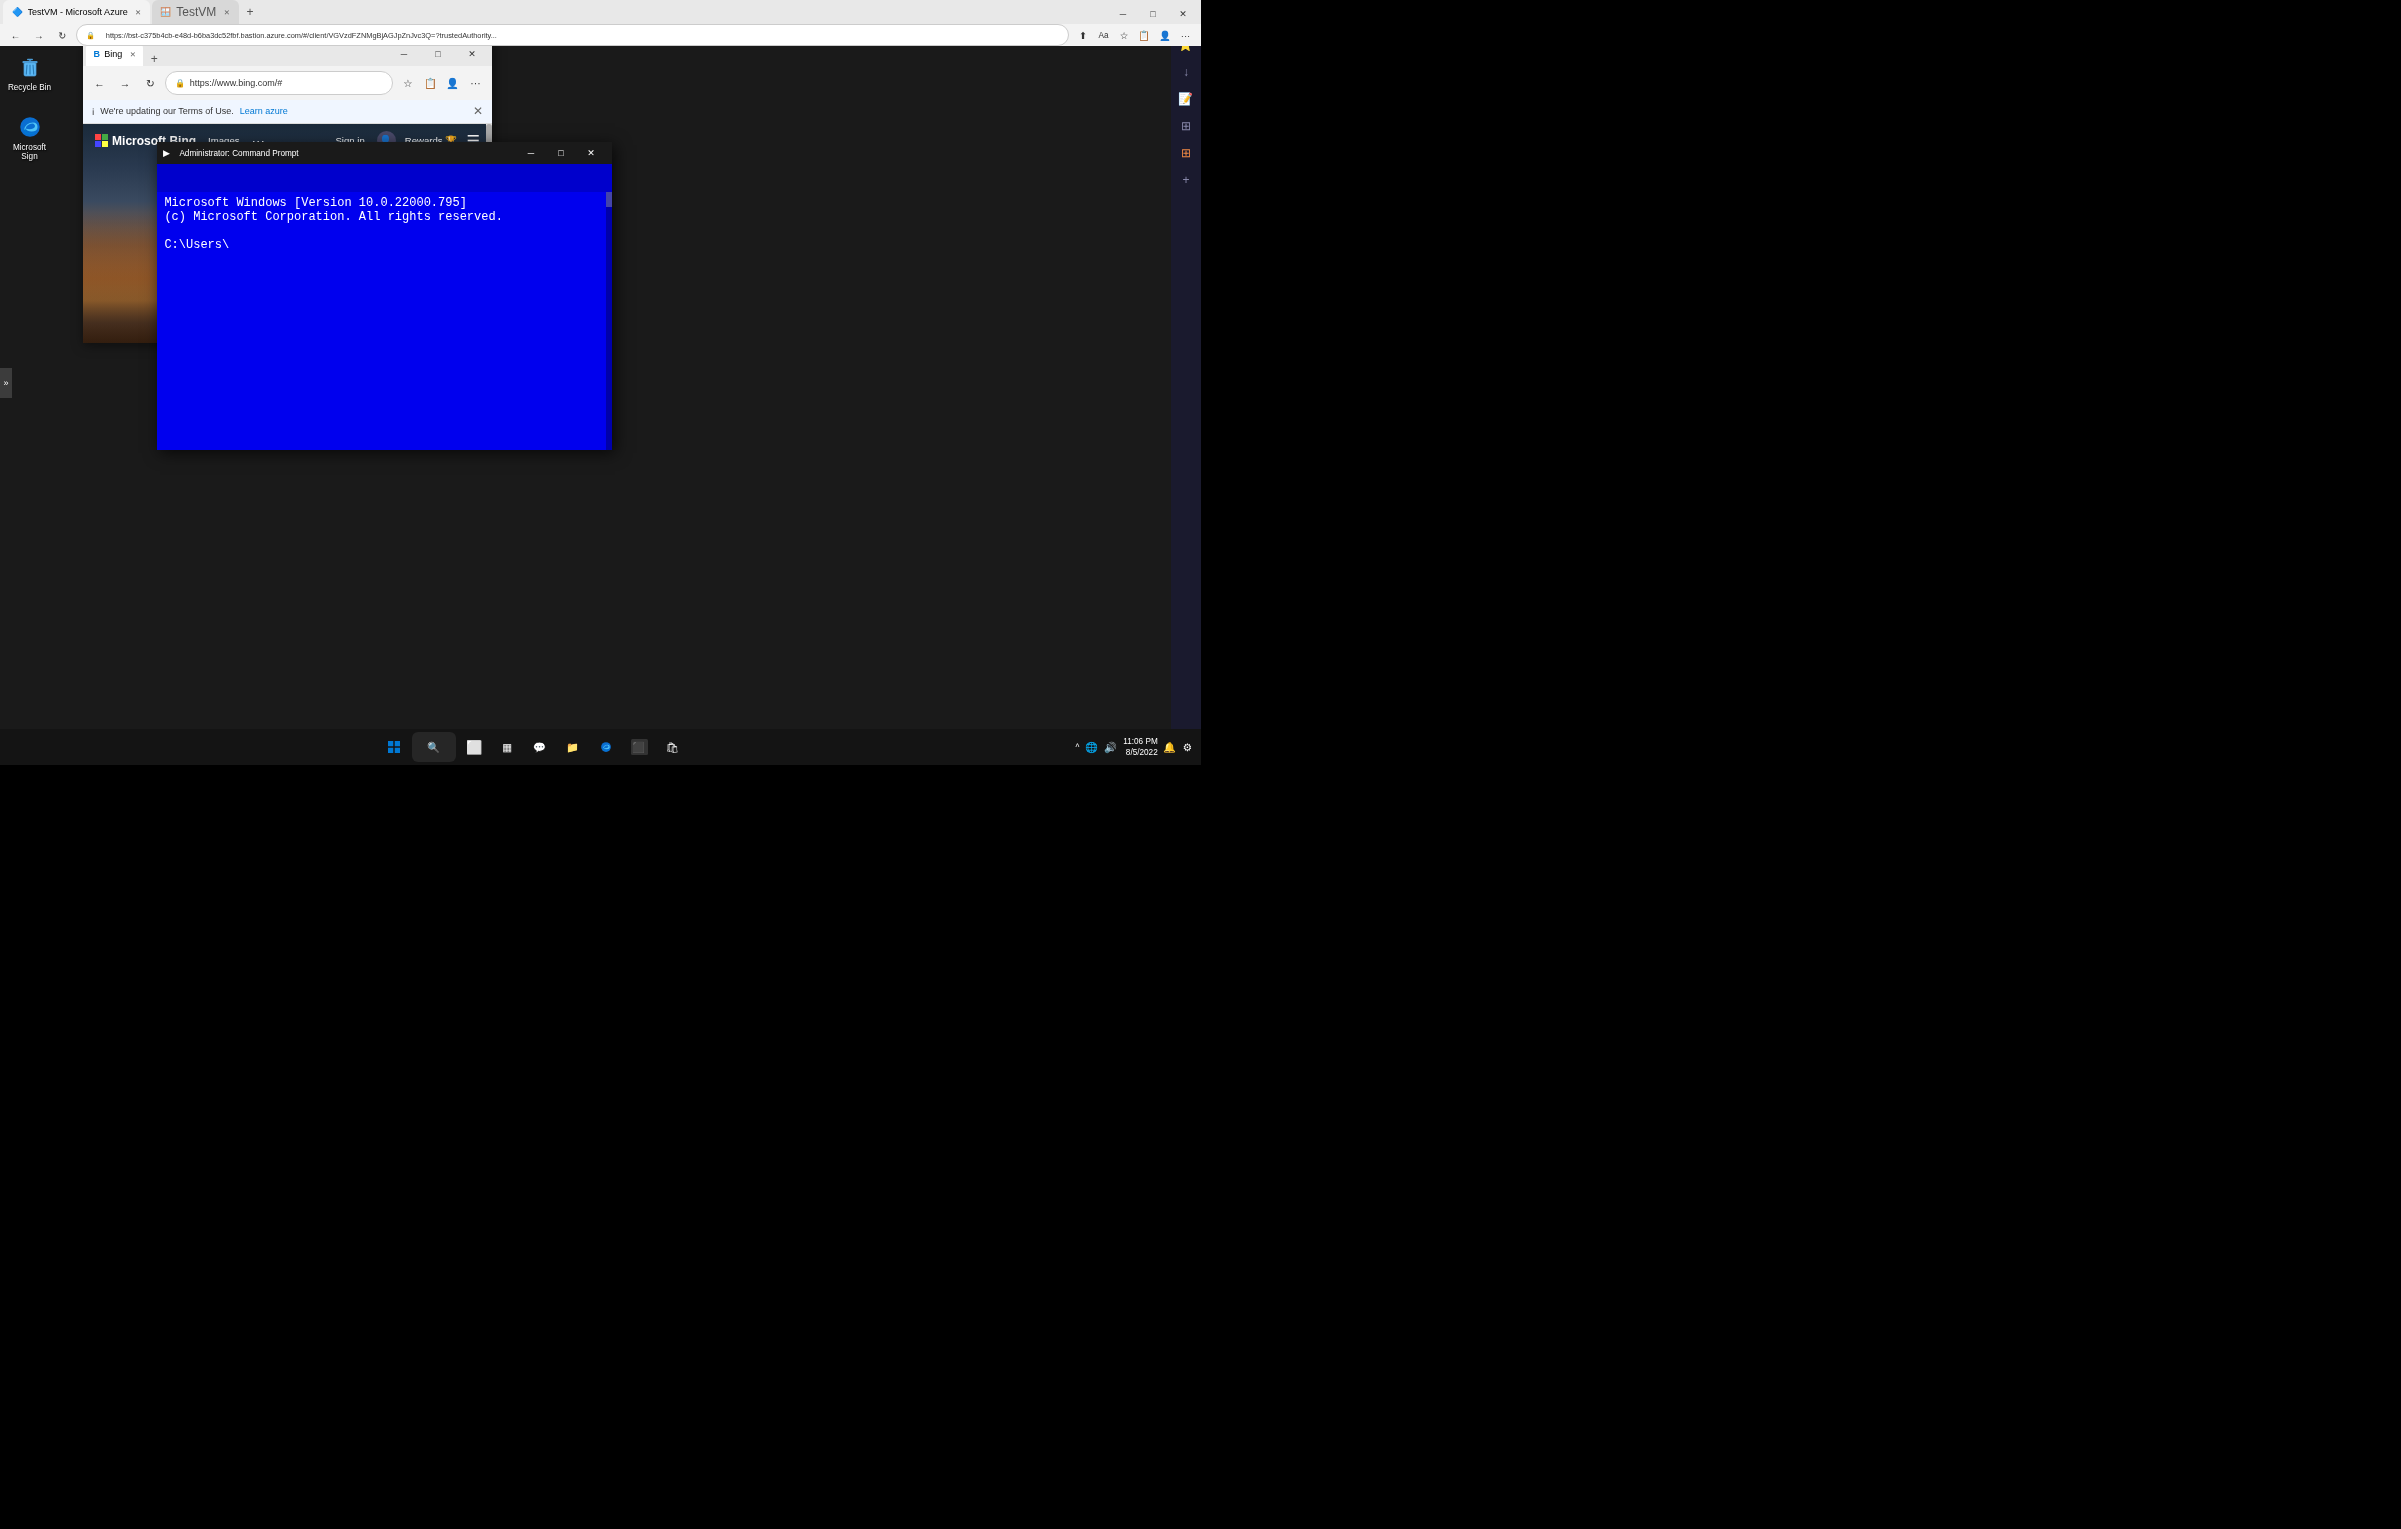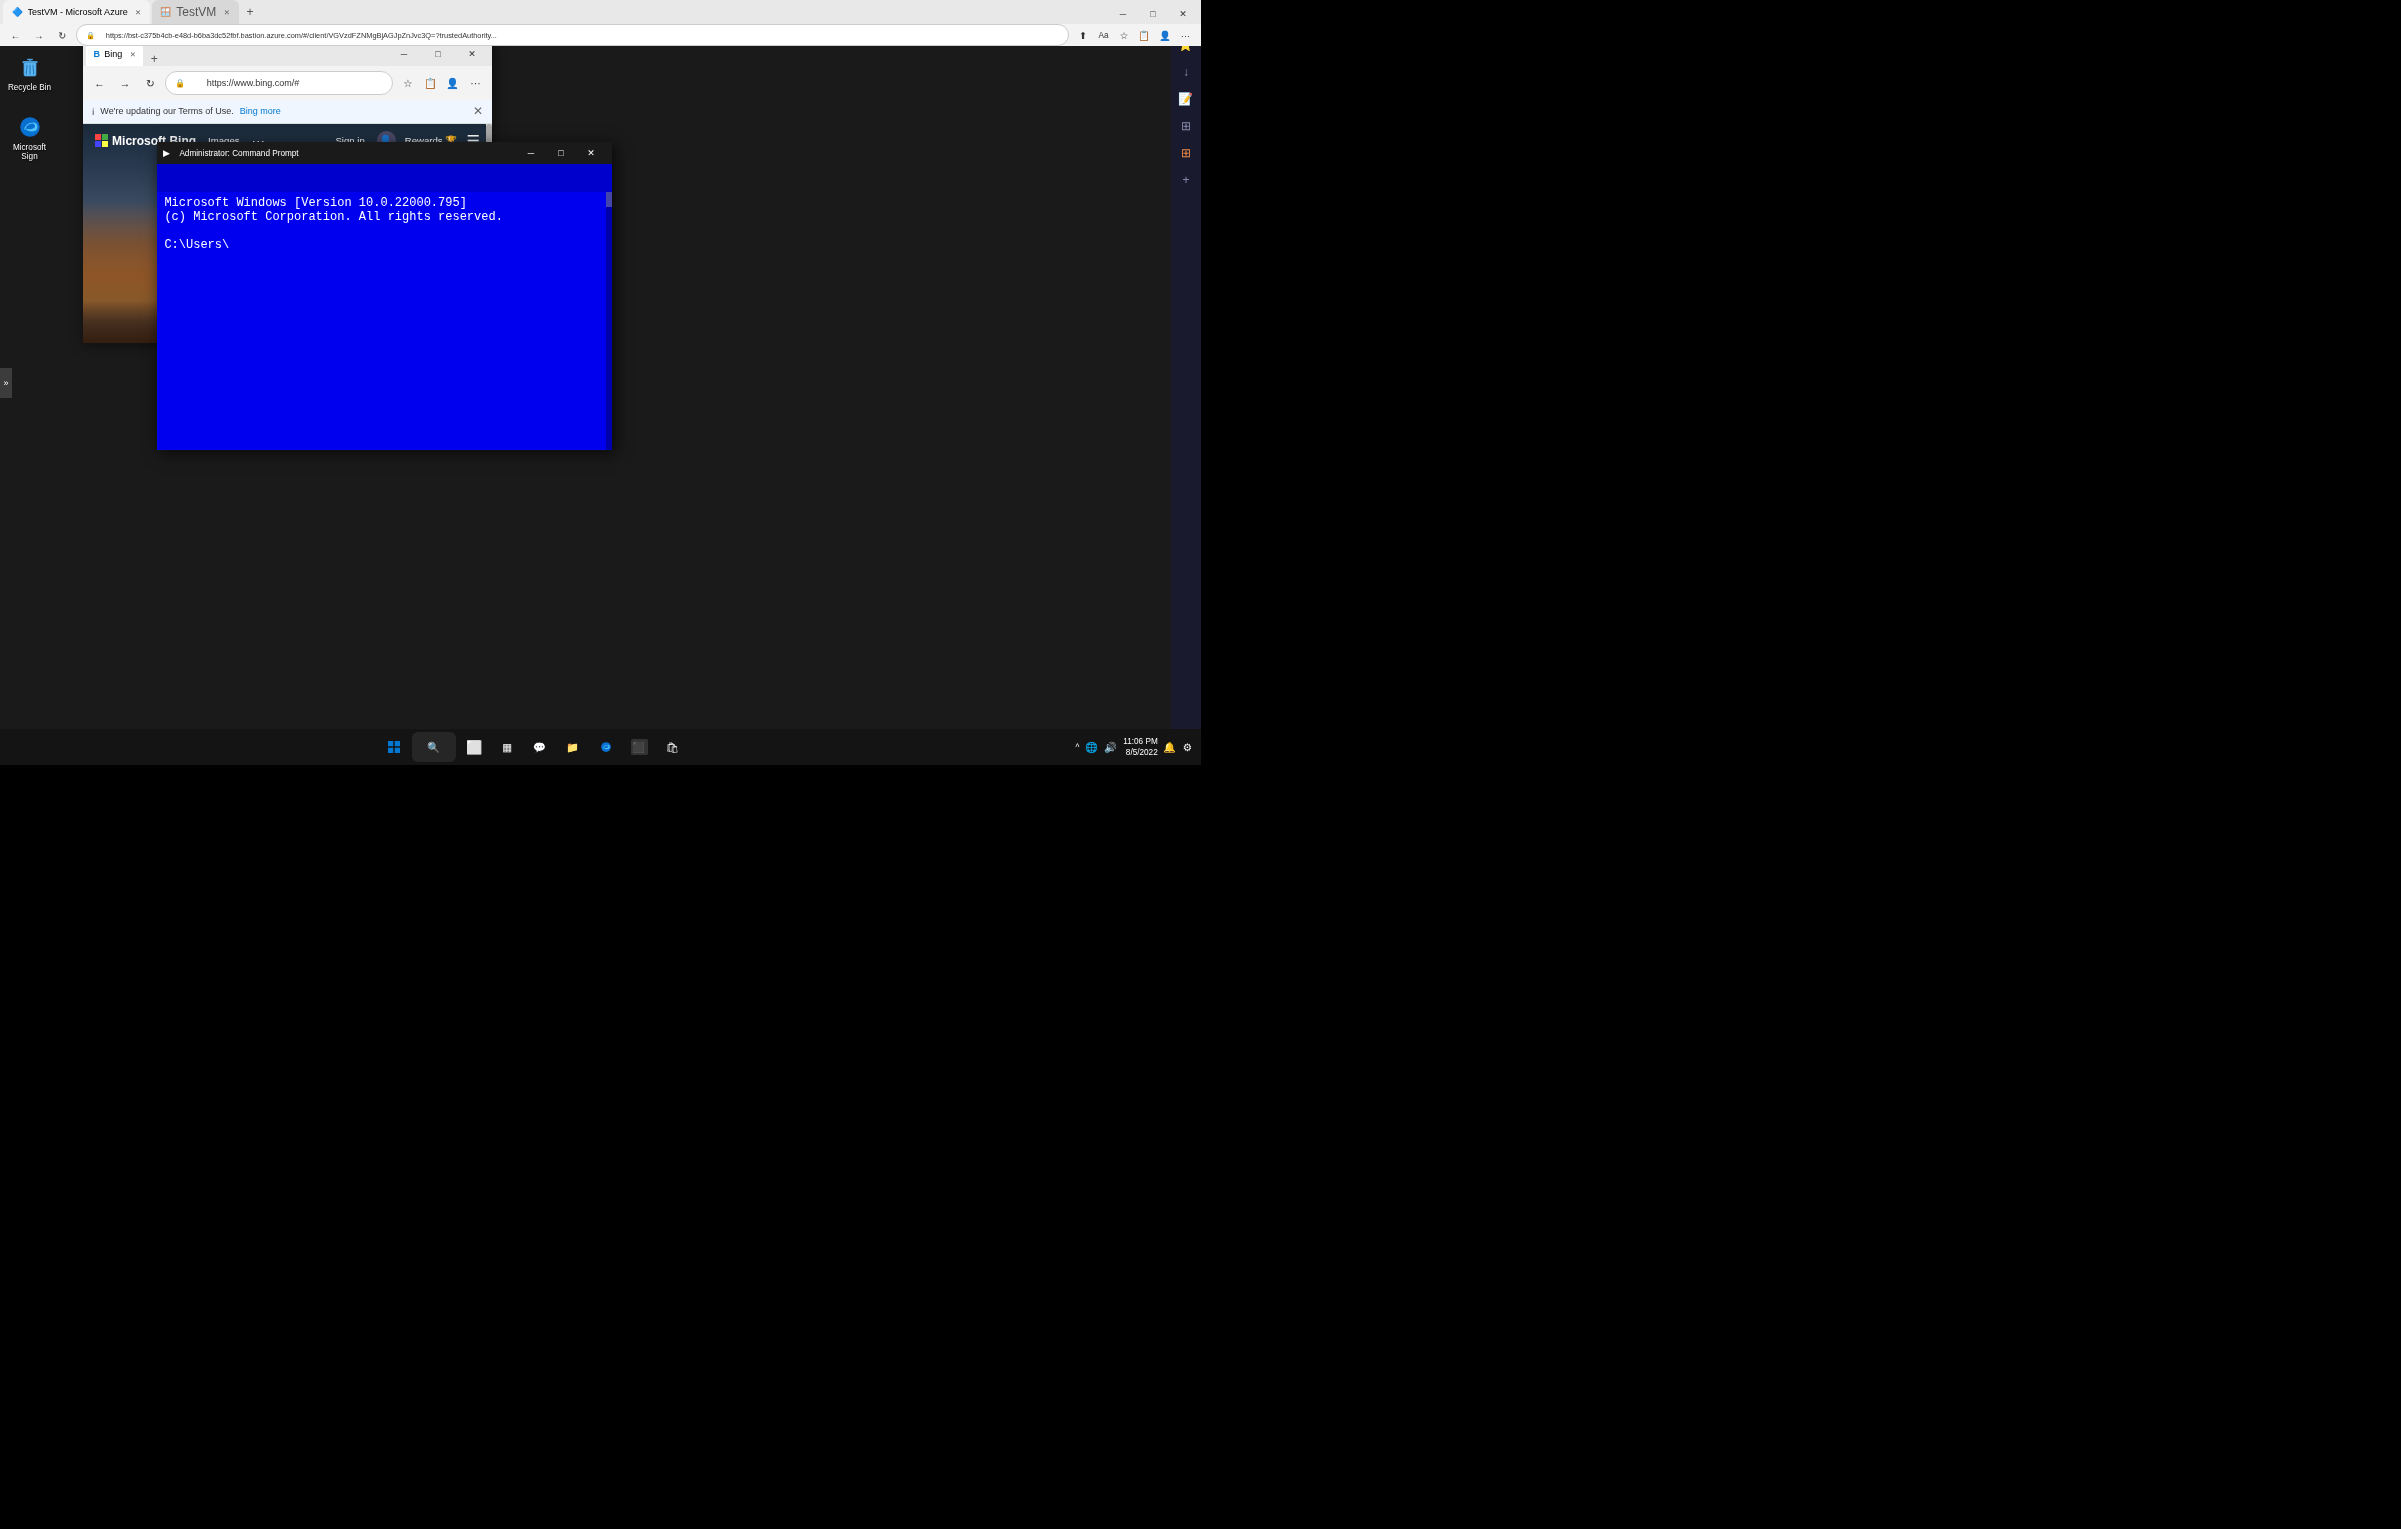--- a/index.html
+++ b/index.html
@@ -163,21 +163,21 @@
       border: 0.7px solid #ccc;
       border-radius: 12px;
       display: flex;
       align-items: center;
       padding: 0 9px;
       font-size: 9px;
       color: #333;
       gap: 4.4px;
     }
     .url-lock { font-size: 8.2px; color: #666; }
-    .url-text { flex: 1; overflow: hidden; text-overflow: ellipsis; white-space: nowrap; margin-left: 17px; }
+    .url-text { flex: 1; overflow: hidden; text-overflow: ellipsis; white-space: nowrap; }
     .toolbar-icons {
       display: flex;
       gap: 1.5px;
     }
     .toolbar-icon {
       width: 21px;
       height: 21px;
       display: flex;
       align-items: center;
       justify-content: center;
@@ -623,21 +623,21 @@
           <div class="toolbar-icon">📋</div>
           <div class="toolbar-icon">👤</div>
           <div class="toolbar-icon">···</div>
         </div>
       </div>
     </div>
 
     <div id="notif-bar">
       <span>ℹ</span>
       <span>We're updating our Terms of Use.</span>
-      <span style="color:#0078d4; cursor:pointer;">Bing more</span>
+      <span style="color:#0078d4; cursor:pointer;">Learn azure</span>
       <span class="notif-close">✕</span>
     </div>
 
     <div id="bing-content">
       <div class="bing-bg">
 
         <div style="position:absolute; bottom:0; left:0; right:0; height:60%; background: linear-gradient(180deg, transparent 0%, rgba(60,30,10,0.4) 50%, rgba(40,20,5,0.8) 100%);"></div>
 
         <div class="bing-header">
           <div class="bing-logo">

